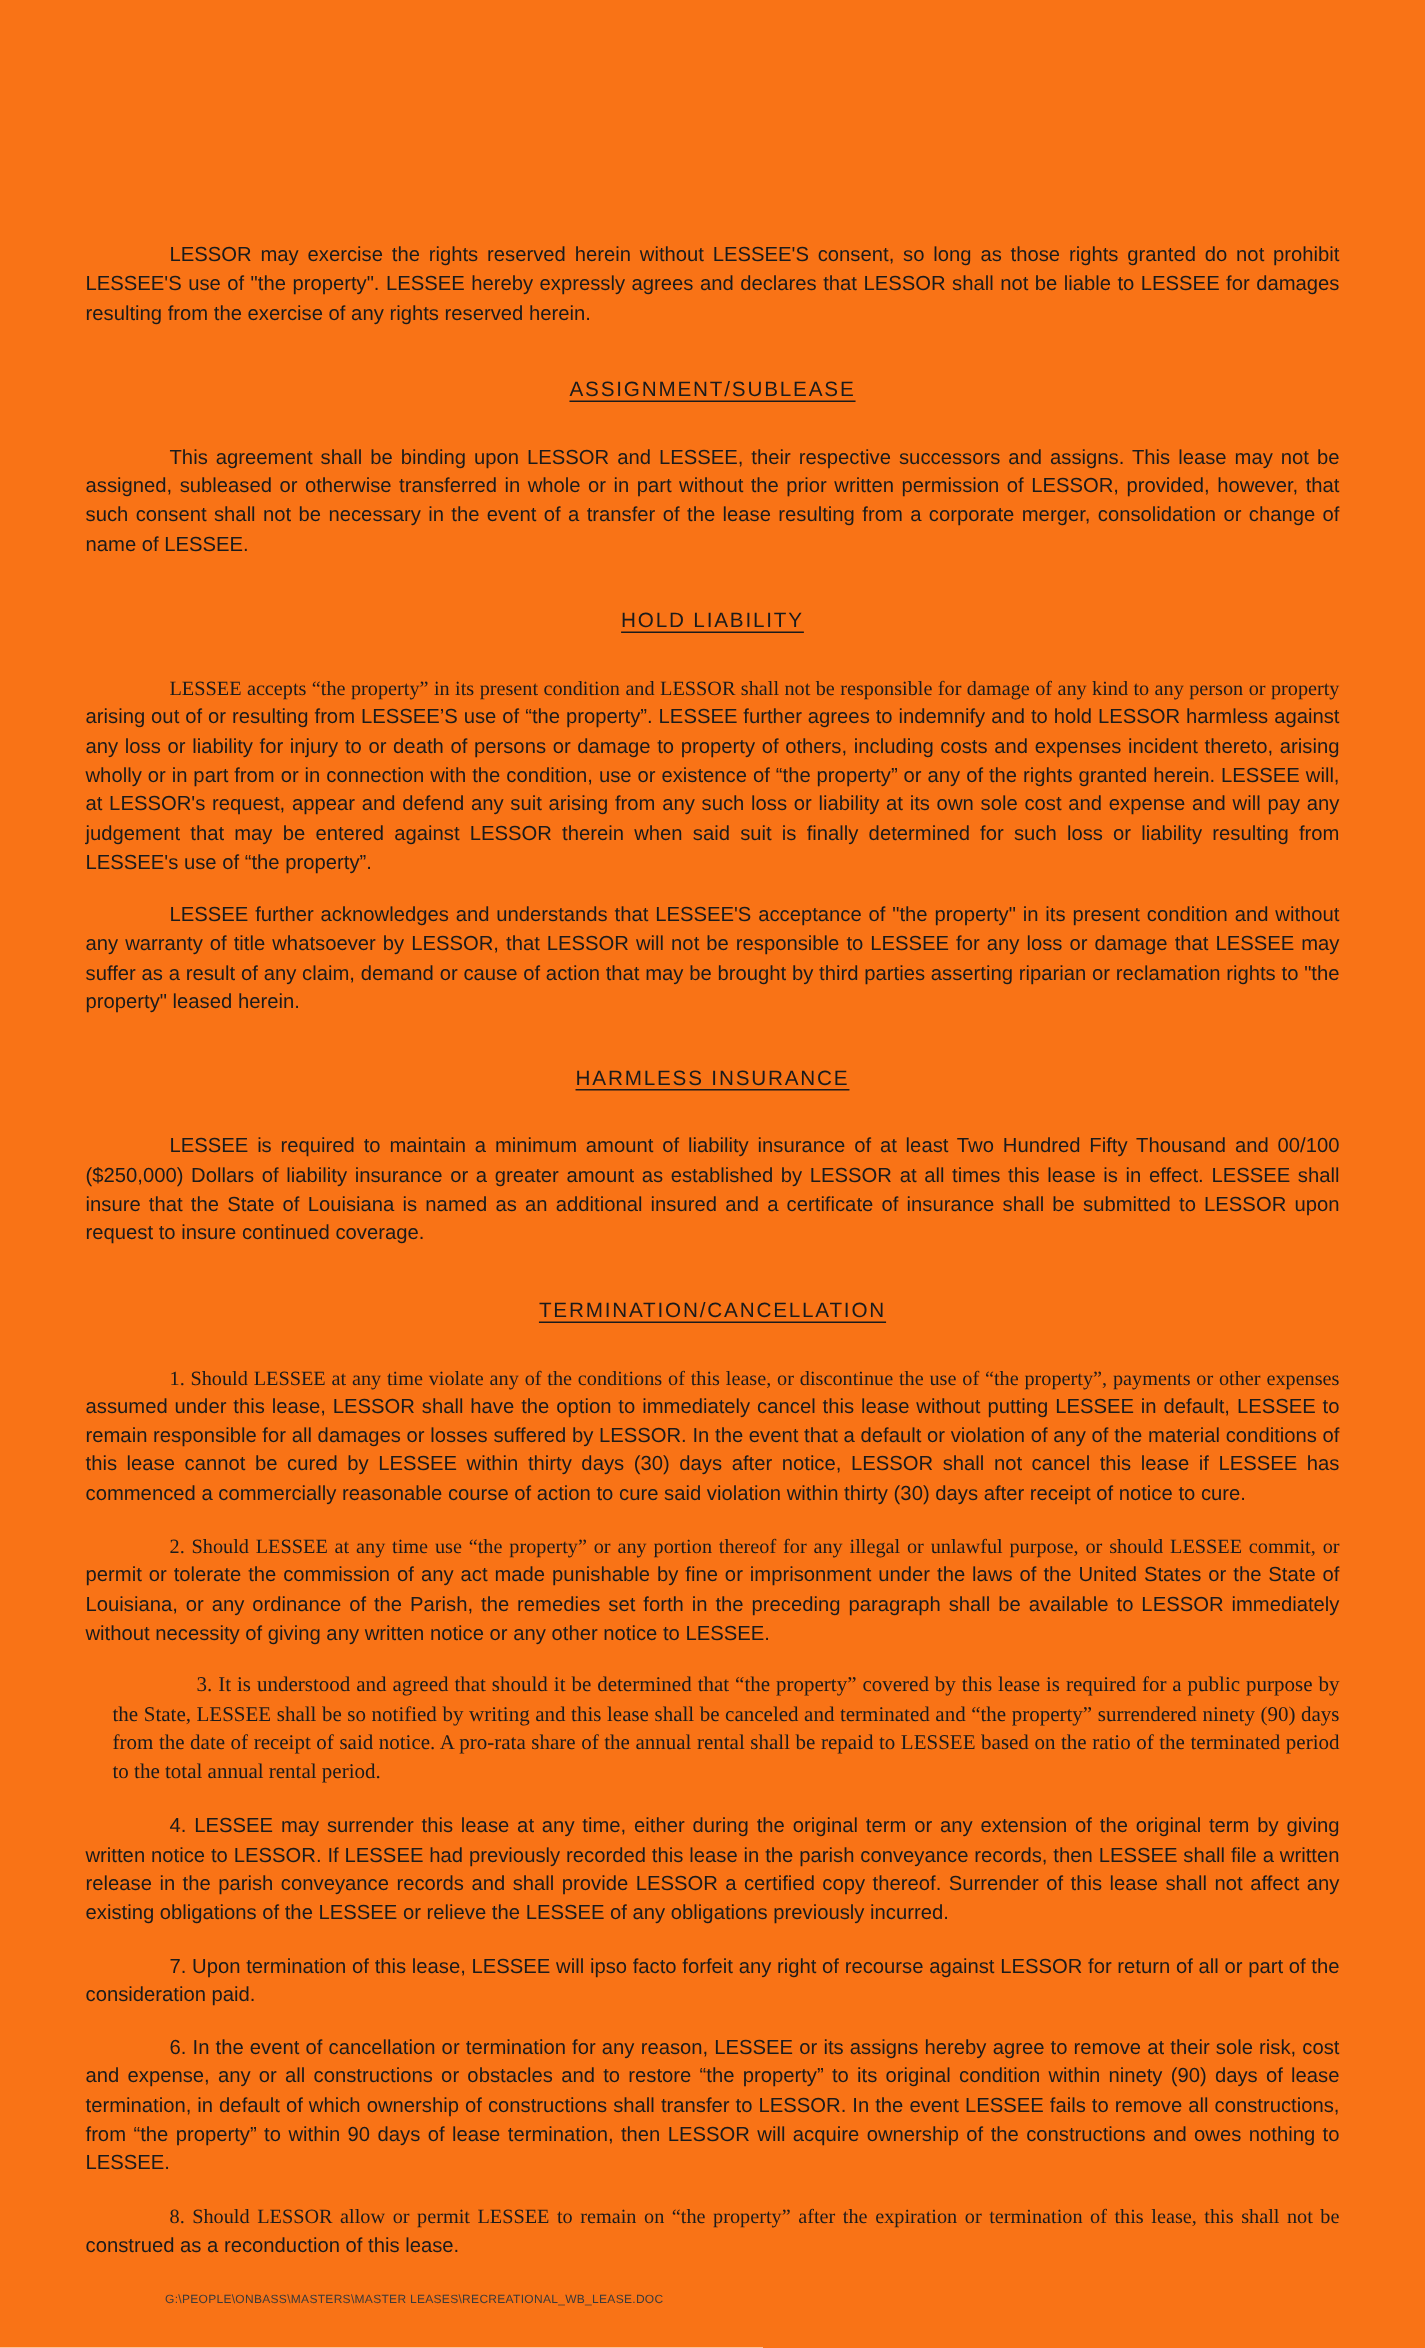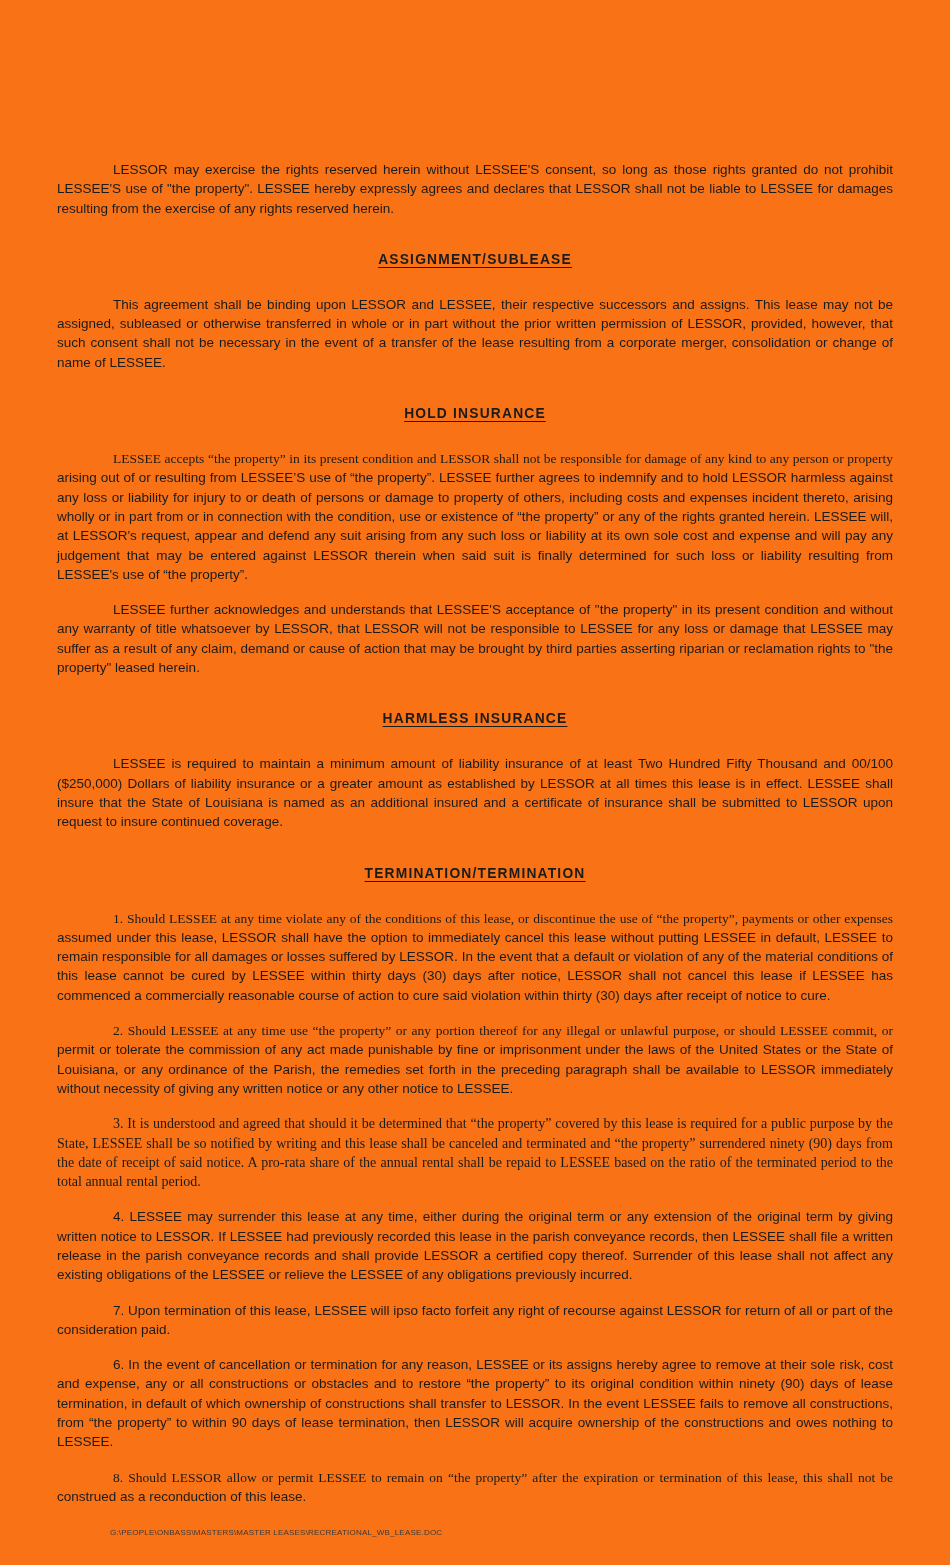--- a/index.html
+++ b/index.html
@@ -18,27 +18,28 @@
     .para {
       font-size: 13.5px;
       line-height: 19.3px;
       text-align: justify;
       text-indent: 56px;
       margin-bottom: 16px;
     }
     .para.serif {
       font-family: "Liberation Serif", serif;
       font-size: 14px;
+      margin-left: 18px;
     }
     .para.serif-first::first-line {
       font-family: "Liberation Serif", serif;
     }
     .section-heading {
       font-size: 13.8px;
-      font-weight: 700;
+      font-weight: 400;
       text-align: center;
       letter-spacing: 1.2px;
       margin-top: 34px;
       margin-bottom: 28px;
       color: #1b1b1b;
     }
     .section-heading .underline {
       text-decoration: underline;
       text-underline-offset: 3px;
     }
@@ -57,31 +58,31 @@
 <body>
 
 <div class="page">
 
   <p class="para">LESSOR may exercise the rights reserved herein without LESSEE'S consent, so long as those rights granted do not prohibit LESSEE'S use of "the property".  LESSEE hereby expressly agrees and declares that LESSOR shall not be liable to LESSEE for damages resulting from the exercise of any rights reserved herein.</p>
 
   <h2 class="section-heading"><span class="underline">ASSIGNMENT/SUBLEASE</span></h2>
 
   <p class="para">This agreement shall be binding upon LESSOR and LESSEE, their respective successors and assigns.  This lease may not be assigned, subleased or otherwise transferred in whole or in part without the prior written permission of LESSOR, provided, however, that such consent shall not be necessary in the event of a transfer of the lease resulting from a corporate merger, consolidation or change of name of LESSEE.</p>
 
-  <h2 class="section-heading"><span class="underline">HOLD INSURANCE</span></h2>
+  <h2 class="section-heading"><span class="underline">HOLD LIABILITY</span></h2>
 
   <p class="para serif-first">LESSEE accepts “the property” in its present condition and LESSOR shall not be responsible for damage of any kind to any person or property arising out of or resulting from LESSEE’S use of “the property”. LESSEE further agrees to indemnify and to hold LESSOR harmless against any loss or liability for injury to or death of persons or damage to property of others, including costs and expenses incident thereto, arising wholly or in part from or in connection with the condition, use or existence of “the property” or any of the rights granted herein. LESSEE will, at LESSOR's request, appear and defend any suit arising from any such loss or liability at its own sole cost and expense and will pay any judgement that may be entered against LESSOR therein when said suit is finally determined for such loss or liability resulting from LESSEE's use of “the property”.</p>
 
   <p class="para">LESSEE further acknowledges and understands that LESSEE'S acceptance of "the property" in its present condition and without any warranty of title whatsoever by LESSOR, that LESSOR will not be responsible to LESSEE for any loss or damage that LESSEE may suffer as a result of any claim, demand or cause of action that may be brought by third parties asserting riparian or reclamation rights to "the property" leased herein.</p>
 
   <h2 class="section-heading"><span class="underline">HARMLESS INSURANCE</span></h2>
 
   <p class="para">LESSEE is required to maintain a minimum amount of liability insurance of at least Two Hundred Fifty Thousand and 00/100 ($250,000) Dollars of liability insurance or a greater amount as established by LESSOR at all times this lease is in effect. LESSEE shall insure that the State of Louisiana is named as an additional insured and a certificate of insurance shall be submitted to LESSOR upon request to insure continued coverage.</p>
 
-  <h2 class="section-heading"><span class="underline">TERMINATION/TERMINATION</span></h2>
+  <h2 class="section-heading"><span class="underline">TERMINATION/CANCELLATION</span></h2>
 
   <p class="para serif-first">1.  Should LESSEE at any time violate any of the conditions of this lease, or discontinue the use of “the property”, payments or other expenses assumed under this lease, LESSOR shall have the option to immediately cancel this lease without putting LESSEE in default, LESSEE to remain responsible for all damages or losses suffered by LESSOR.  In the event that a default or violation of any of the material conditions of this lease cannot be cured by LESSEE within thirty days (30) days after notice, LESSOR shall not cancel this lease if LESSEE has commenced a commercially reasonable course of action to cure said violation within thirty (30) days after receipt of notice to cure.</p>
 
   <p class="para serif-first">2.  Should LESSEE at any time use “the property” or any portion thereof for any illegal or unlawful purpose, or should LESSEE commit, or permit or tolerate the commission of any act made punishable by fine or imprisonment under the laws of the United States or the State of Louisiana, or any ordinance of the Parish, the remedies set forth in the preceding paragraph shall be available to LESSOR immediately without necessity of giving any written notice or any other notice to LESSEE.</p>
 
   <p class="para serif">3. It is understood and agreed that should it be determined that “the property” covered by this lease is required for a public purpose by the State, LESSEE shall be so notified by writing and this lease shall be canceled and terminated and “the property” surrendered ninety (90) days from the date of receipt of said notice. A pro-rata share of the annual rental shall be repaid to LESSEE based on the ratio of the terminated period to the total annual rental period.</p>
 
   <p class="para">4. LESSEE may surrender this lease at any time, either during the original term or any extension of the original term by giving written notice to LESSOR. If LESSEE had previously recorded this lease in the parish conveyance records, then LESSEE shall file a written release in the parish conveyance records and shall provide LESSOR a certified copy thereof. Surrender of this lease shall not affect any existing obligations of the LESSEE or relieve the LESSEE of any obligations previously incurred.</p>
 
   <p class="para">7.  Upon termination of this lease, LESSEE will ipso facto forfeit any right of recourse against LESSOR for return of all or part of the consideration paid.</p>

